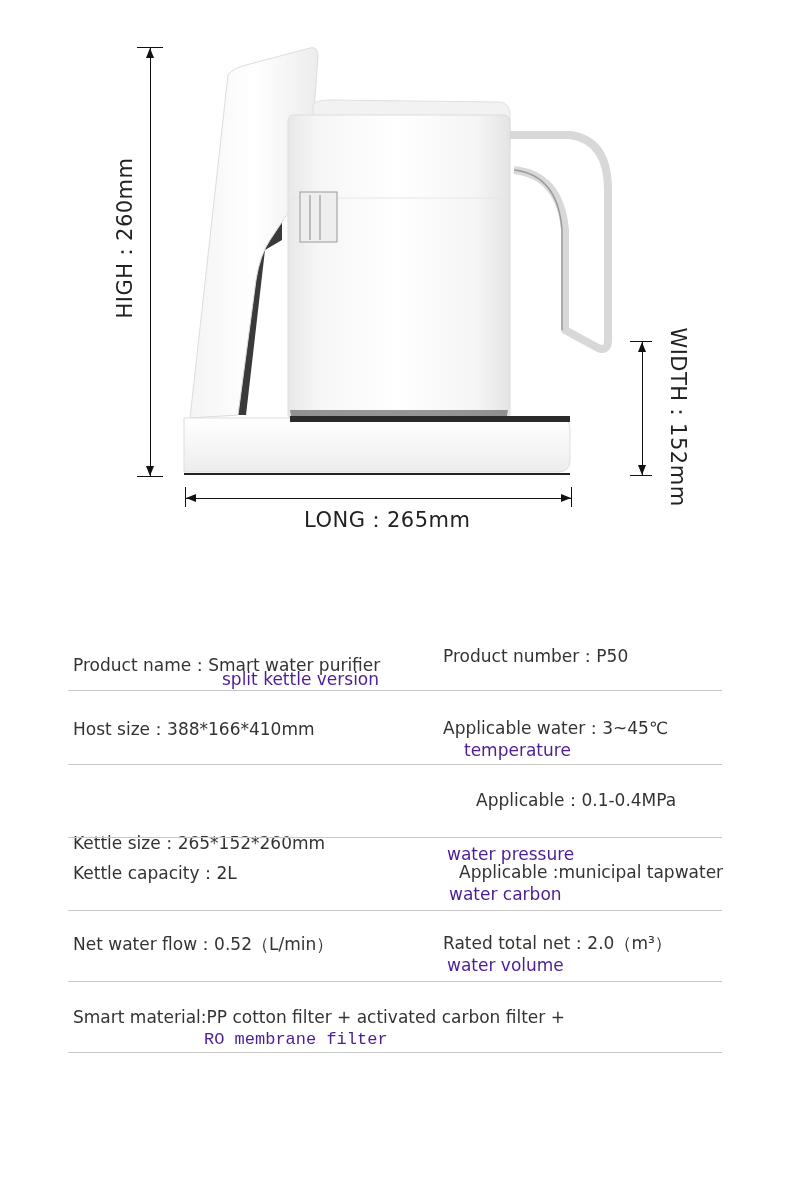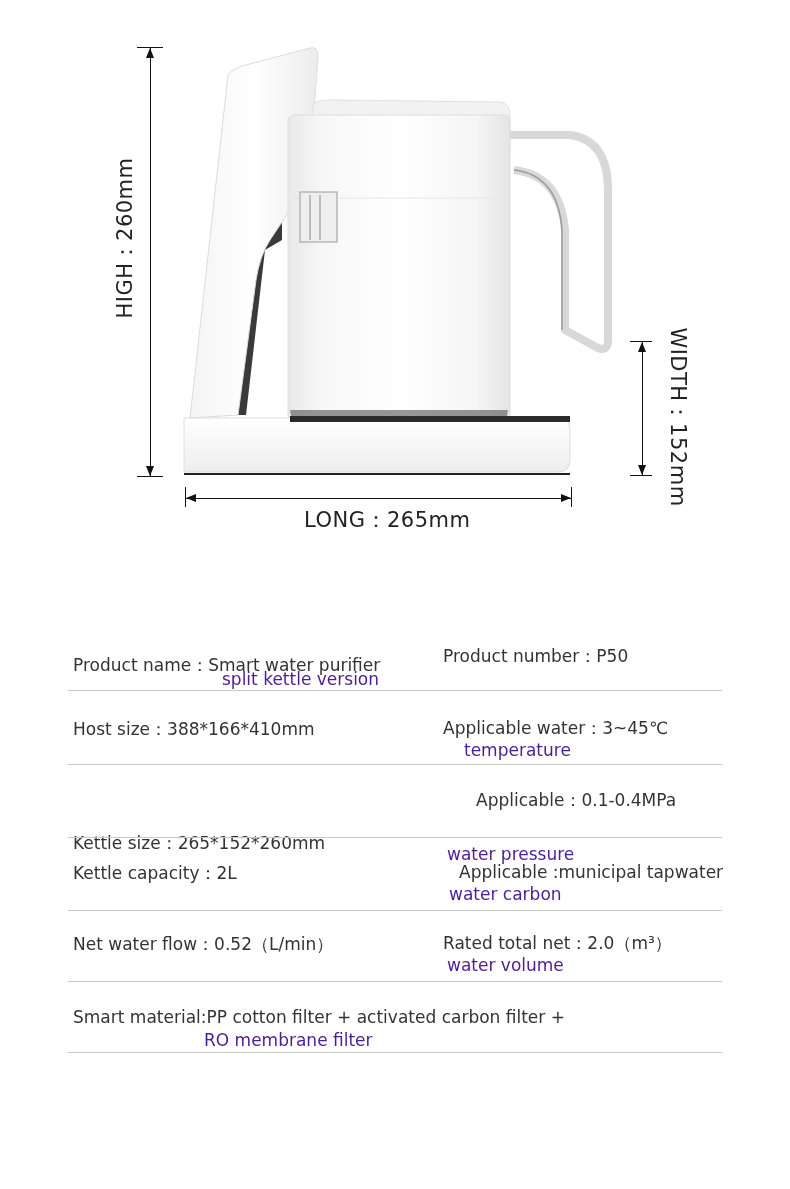--- a/index.html
+++ b/index.html
@@ -147,16 +147,16 @@
       <span>Rated total net：</span><span>2.0（m³）</span>
     </div>
     <div class="sub" style="left:447px; top:955px;">water volume</div>
     <div class="divider" style="top:981px;"></div>
   </div>
 
   <div>
     <div class="spec" style="left:73px; top:1006px;">
       <span>Smart material:</span><span>PP cotton filter + activated carbon filter +</span>
     </div>
-    <div class="sub" style="left:204px; top:1030px;">RO membrane filter</div>
+    <div class="sub" style="left:204px; top:1030px;font-family:Liberation Mono, monospace;">RO membrane filter</div>
     <div class="divider" style="top:1052px;"></div>
   </div>
 </div>
 
 </body></html>

